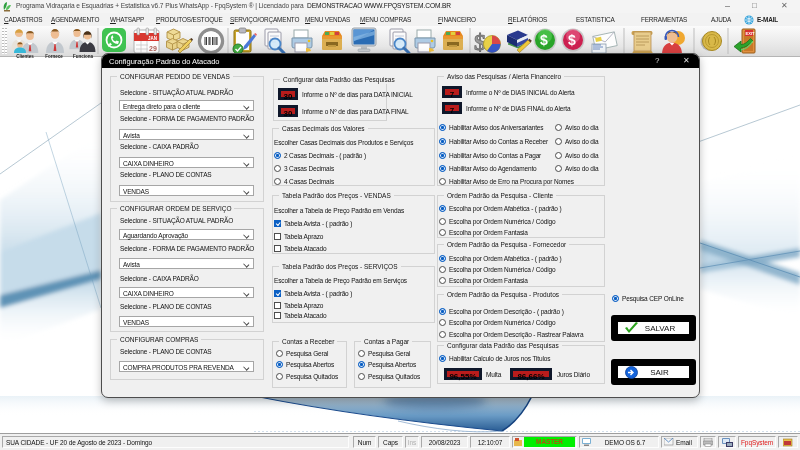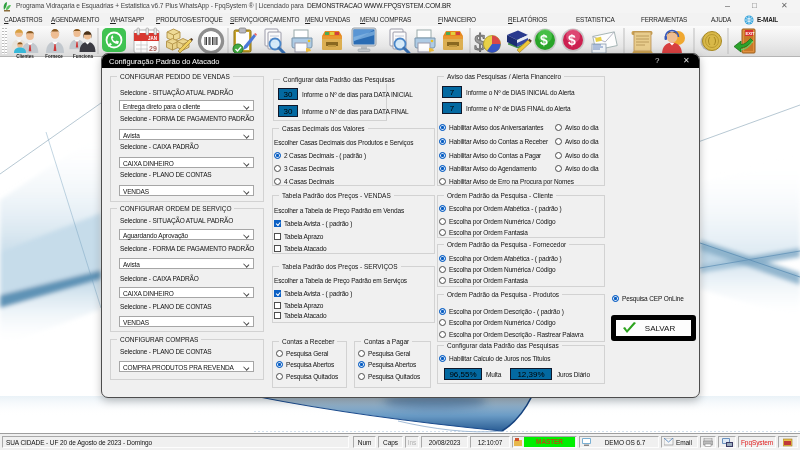--- a/index.html
+++ b/index.html
@@ -14,28 +14,28 @@
 #statusbar{left:0;top:433px;width:800px;height:17px;background:#f0f0f0;border-top:1px solid #9e9e9e;font-size:6.5px;color:#111;letter-spacing:-.1px}
 .sseg{position:absolute;top:2px;height:12px;border:1px solid;border-color:#a9a9a9 #fdfdfd #fdfdfd #a9a9a9;background:#f0f0f0;display:flex;align-items:center;white-space:nowrap}
 
 #dlg{left:101px;top:53px;width:599px;height:345px;background:#f0f0f0;border:1px solid #4d4d4d;border-radius:7px;box-shadow:0 3px 8px rgba(0,0,0,.25)}
 #dlgtitle{left:0;top:0;width:100%;height:14px;background:#000;border-radius:6px 6px 0 0;color:#fff;font-size:7.5px}
 .gb{position:absolute;border:1px solid #d2d2d2}
 .gl{position:absolute;top:-4px;left:6px;background:#f0f0f0;padding:0 3px;font-size:6.5px;color:#111;white-space:nowrap;line-height:8px}
 .lbl{position:absolute;font-size:6.5px;color:#111;white-space:nowrap;letter-spacing:-.15px}
 .dd{position:absolute;height:11px;background:#fff;border:1px solid #a6a6a6;font-size:6.5px;color:#111;line-height:9px;padding:1px 0 0 3px;white-space:nowrap;letter-spacing:-.15px}
 .dd:after{content:"";position:absolute;right:5px;top:3px;width:3.5px;height:3.5px;border:solid #444;border-width:0 1.1px 1.1px 0;transform:rotate(45deg) scale(1,.75)}
-.yin{position:absolute;background:#0369a1;border:1px solid #0f172a;font-weight:normal;font-size:8px;color:#000;text-align:center;line-height:11px}
+.yin{position:absolute;background:#b91c1c;border:3px solid #0f172a;font-weight:bold;font-size:8px;color:#000;text-align:center;line-height:11px}
 .row{position:absolute;display:flex;align-items:center;gap:3px;font-size:6.5px;color:#111;white-space:nowrap;letter-spacing:-.15px}
 .rad{width:7px;height:7px;min-width:7px;border-radius:50%;border:1px solid #4d4d4d;background:#fff}
 .rad.on{border-color:#0a5fc4;background:#0a5fc4;box-shadow:inset 0 0 0 .8px #fff}
 .chk{width:7px;height:7px;min-width:7px;border:1px solid #4d4d4d;background:#fff;position:relative}
 .chk.on{border-color:#0a5fc4;background:#0a5fc4}
 .chk.on:after{content:"";position:absolute;left:1px;top:1px;width:3px;height:1.6px;border:solid #fff;border-width:0 0 1.2px 1.2px;transform:rotate(-50deg)}
-.btn{position:absolute;width:85px;height:26px;background:#fdfdfd;border:5px solid #000000;border-radius:3px;display:flex;align-items:center;font-size:8px;color:#111}
+.btn{position:absolute;width:85px;height:26px;background:#fdfdfd;border:7px solid #000000;border-radius:3px;display:flex;align-items:center;font-size:8px;color:#111}
 </style></head>
 <body>
 
 <div class="abs" id="main">
 <svg width="800" height="376" viewBox="0 0 800 376">
 <defs>
 <linearGradient id="lg1" x1="0" y1="0" x2="0" y2="1">
 <stop offset="0" stop-color="#ffffff" stop-opacity="0"></stop>
           <stop offset="1" stop-color="#a9c9de"></stop>
 </linearGradient>
@@ -587,26 +587,33 @@
 
   <div class="gb" style="left:335px;top:291px;width:168px;height:39px">
       <span class="gl">Configurar data Padrão das Pesquisas</span>
     </div>
   <div class="row" style="left:337px;top:301px">
       <span class="rad on"></span>
       <span>Habilitar Calculo de Juros nos Titulos</span>
     </div>
   <div class="yin" style="left:342px;top:314px;width:38px;height:12px">96,55%</div>
   <span class="lbl" style="left:384px;top:317px">Multa</span>
-  <div class="yin" style="left:408px;top:314px;width:42px;height:12px">12,39%</div>
+  <div class="yin" style="left:408px;top:314px;width:42px;height:12px">86,66%</div>
   <span class="lbl" style="left:455px;top:317px">Juros Diário</span>
 
   <div class="row" style="left:510px;top:241px">
       <span class="rad on"></span>
       <span>Pesquisa CEP OnLine</span>
     </div>
   <div class="btn" style="left:509px;top:261px">
     <svg width="15" height="13" style="margin-left:6px" viewBox="0 0 15 13">
         <path d="M1 6 L5 11 L14 1 L12 0 L5 8 L3 5 Z" fill="#2ca31e"></path>
       </svg>
     <span style="flex:1;text-align:center;margin-right:8px">SALVAR</span>
   </div>
+  <div class="btn" style="left:509px;top:305px">
+    <svg width="13" height="13" style="margin-left:7px" viewBox="0 0 13 13">
+        <circle cx="6.5" cy="6.5" r="6" fill="#1464dc" stroke="#0a3c96" stroke-width=".8"></circle>
+        <path d="M3 6.5 h4 M5.5 4 L8 6.5 L5.5 9" stroke="#fff" stroke-width="1.4" fill="none"></path>
+      </svg>
+    <span style="flex:1;text-align:center;margin-right:8px">SAIR</span>
+  </div>
 </div>
 
 </body></html>

